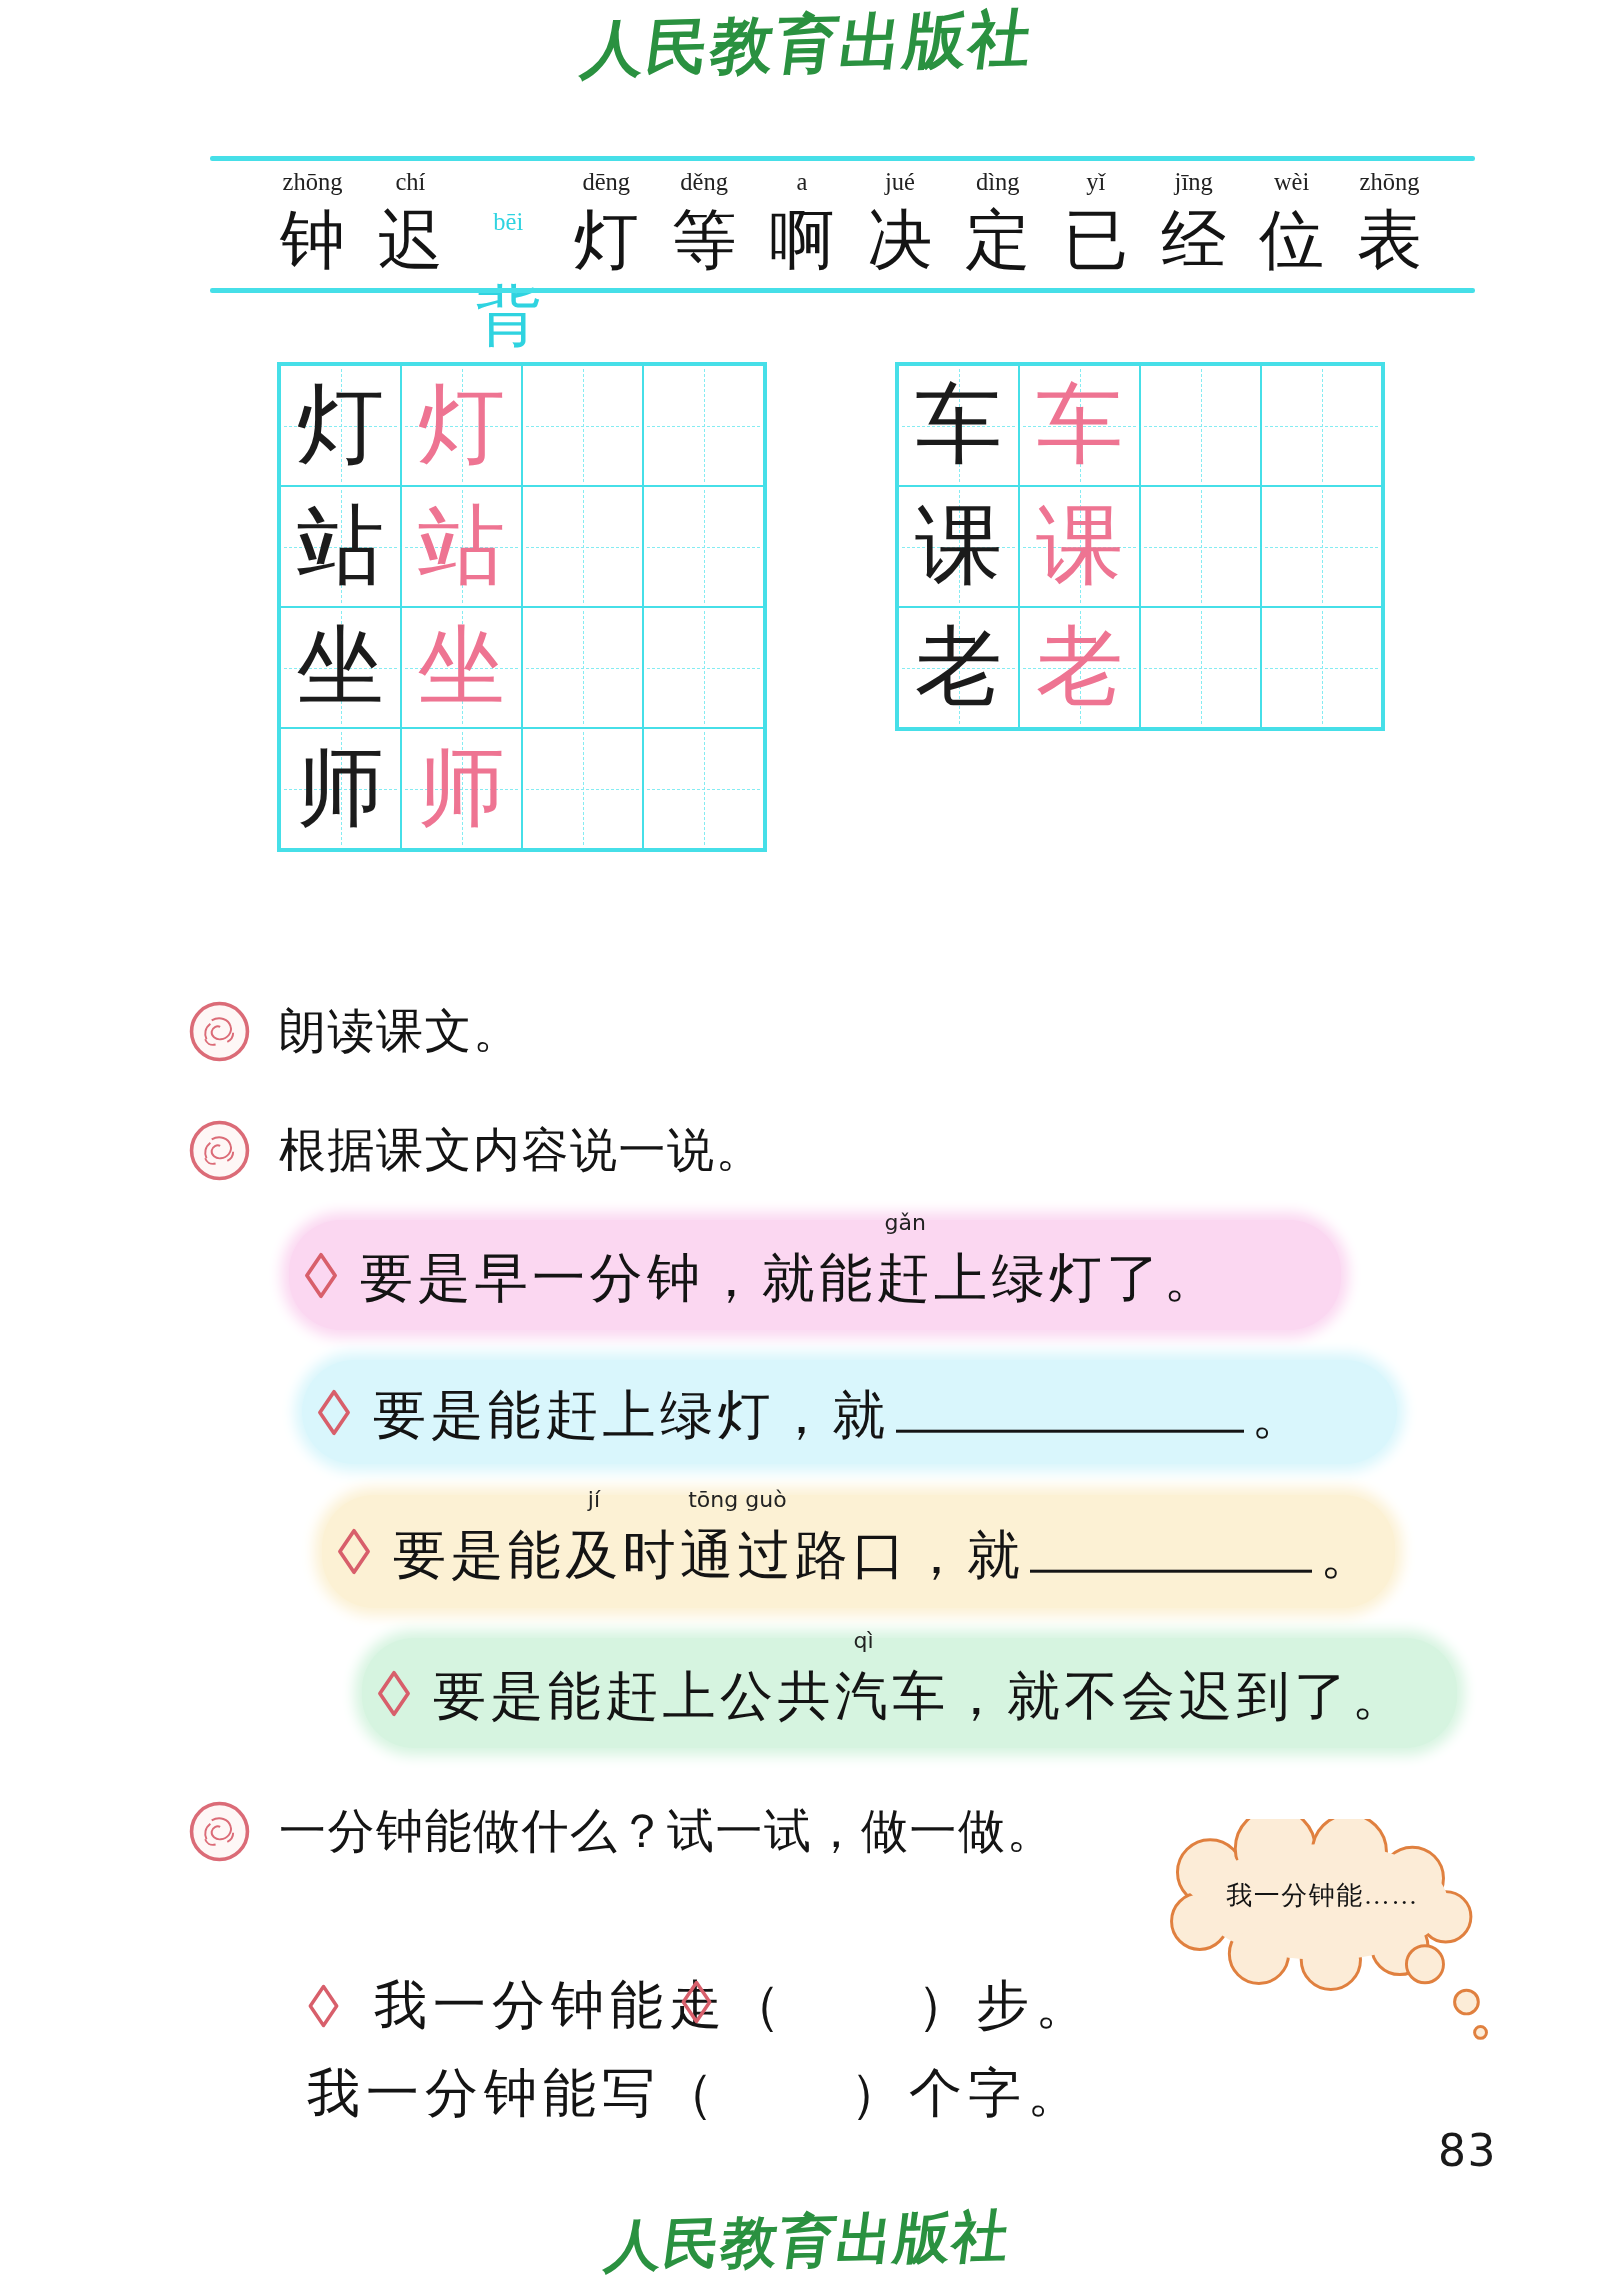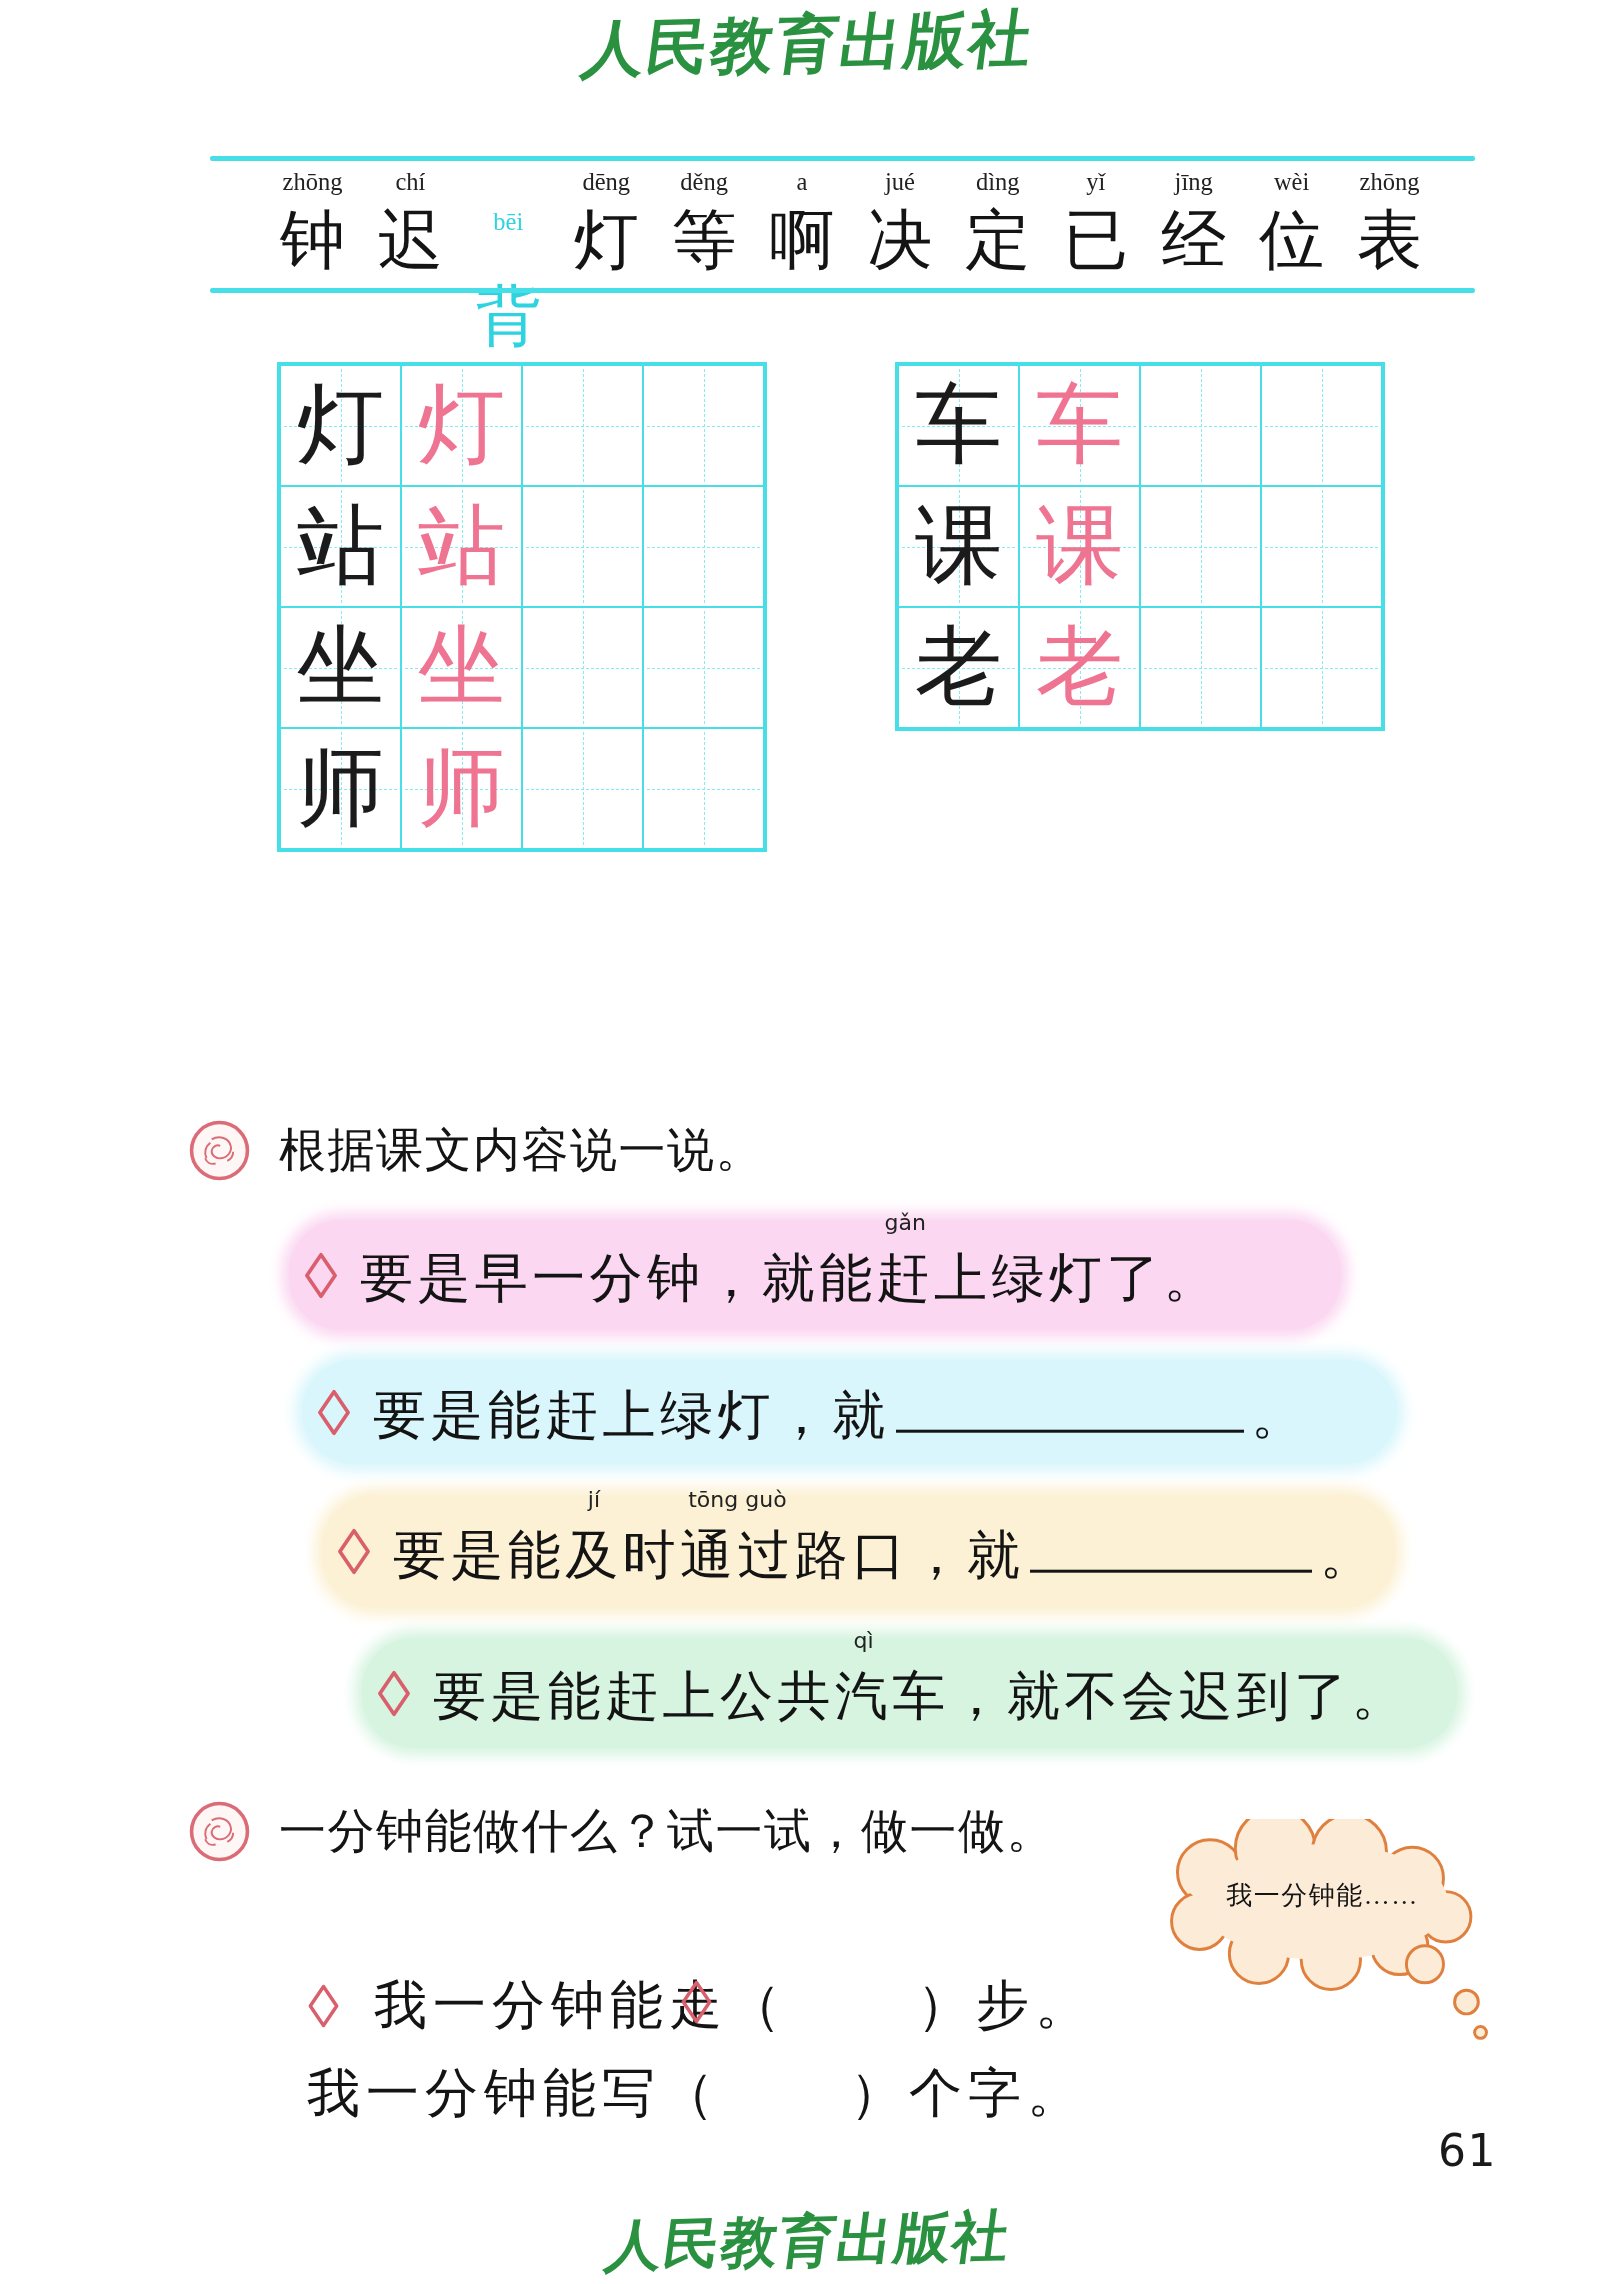--- a/index.html
+++ b/index.html
@@ -183,20 +183,30 @@
       <div class="cell">
         <span class="ch ink">老</span>
       </div>
       <div class="cell">
         <span class="ch rose">老</span>
       </div>
       <div class="cell"></div>
       <div class="cell"></div>
     </div>
 
+  <div class="section" style="top:999px;">
+    <svg class="stamp" viewBox="0 0 100 100">
+      <circle cx="50" cy="50" r="43" fill="#fef7f6" stroke="#db6b77" stroke-width="5.5"></circle>
+      <path d="M38 33 c12 -7 26 -2 29 9 c3 10 -5 19 -15 20 c-8 1 -15 -5 -14 -12 c1 -6 8 -10 13 -7" fill="none" stroke="#db6b77" stroke-width="3"></path>
+      <path d="M30 62 c-4 -8 -2 -18 6 -24" fill="none" stroke="#db6b77" stroke-width="3"></path>
+      <path d="M44 70 c-8 2 -14 -2 -16 -8" fill="none" stroke="#db6b77" stroke-width="3"></path>
+      <path d="M62 66 c6 -3 9 -8 9 -14" fill="none" stroke="#db6b77" stroke-width="3"></path>
+    </svg>
+    <span class="title">朗读课文。</span>
+  </div>
 
   <div class="section" style="top:1118px;">
     <svg class="stamp" viewBox="0 0 100 100">
       <circle cx="50" cy="50" r="43" fill="#fef7f6" stroke="#db6b77" stroke-width="5.5"></circle>
       <path d="M38 33 c12 -7 26 -2 29 9 c3 10 -5 19 -15 20 c-8 1 -15 -5 -14 -12 c1 -6 8 -10 13 -7" fill="none" stroke="#db6b77" stroke-width="3"></path>
       <path d="M30 62 c-4 -8 -2 -18 6 -24" fill="none" stroke="#db6b77" stroke-width="3"></path>
       <path d="M44 70 c-8 2 -14 -2 -16 -8" fill="none" stroke="#db6b77" stroke-width="3"></path>
       <path d="M62 66 c6 -3 9 -8 9 -14" fill="none" stroke="#db6b77" stroke-width="3"></path>
     </svg>
     <span class="title">根据课文内容说一说。</span>
@@ -277,18 +287,18 @@
       <circle cx="48" cy="138" r="33"></circle>
     </g>
     <g stroke="#e0803f" stroke-width="4" fill="#fcecd7">
       <circle cx="352" cy="196" r="25"></circle>
       <circle cx="408" cy="247" r="16"></circle>
       <circle cx="427" cy="288" r="8"></circle>
     </g>
   </svg>
   <div class="bubble-text">我一分钟能……</div>
 
-  <div class="page-number">61</div>
+  <div class="page-number">83</div>
 
   <div class="logo logo-bottom">人民教育出版社</div>
 
 </div>
 
 
 </body></html>

